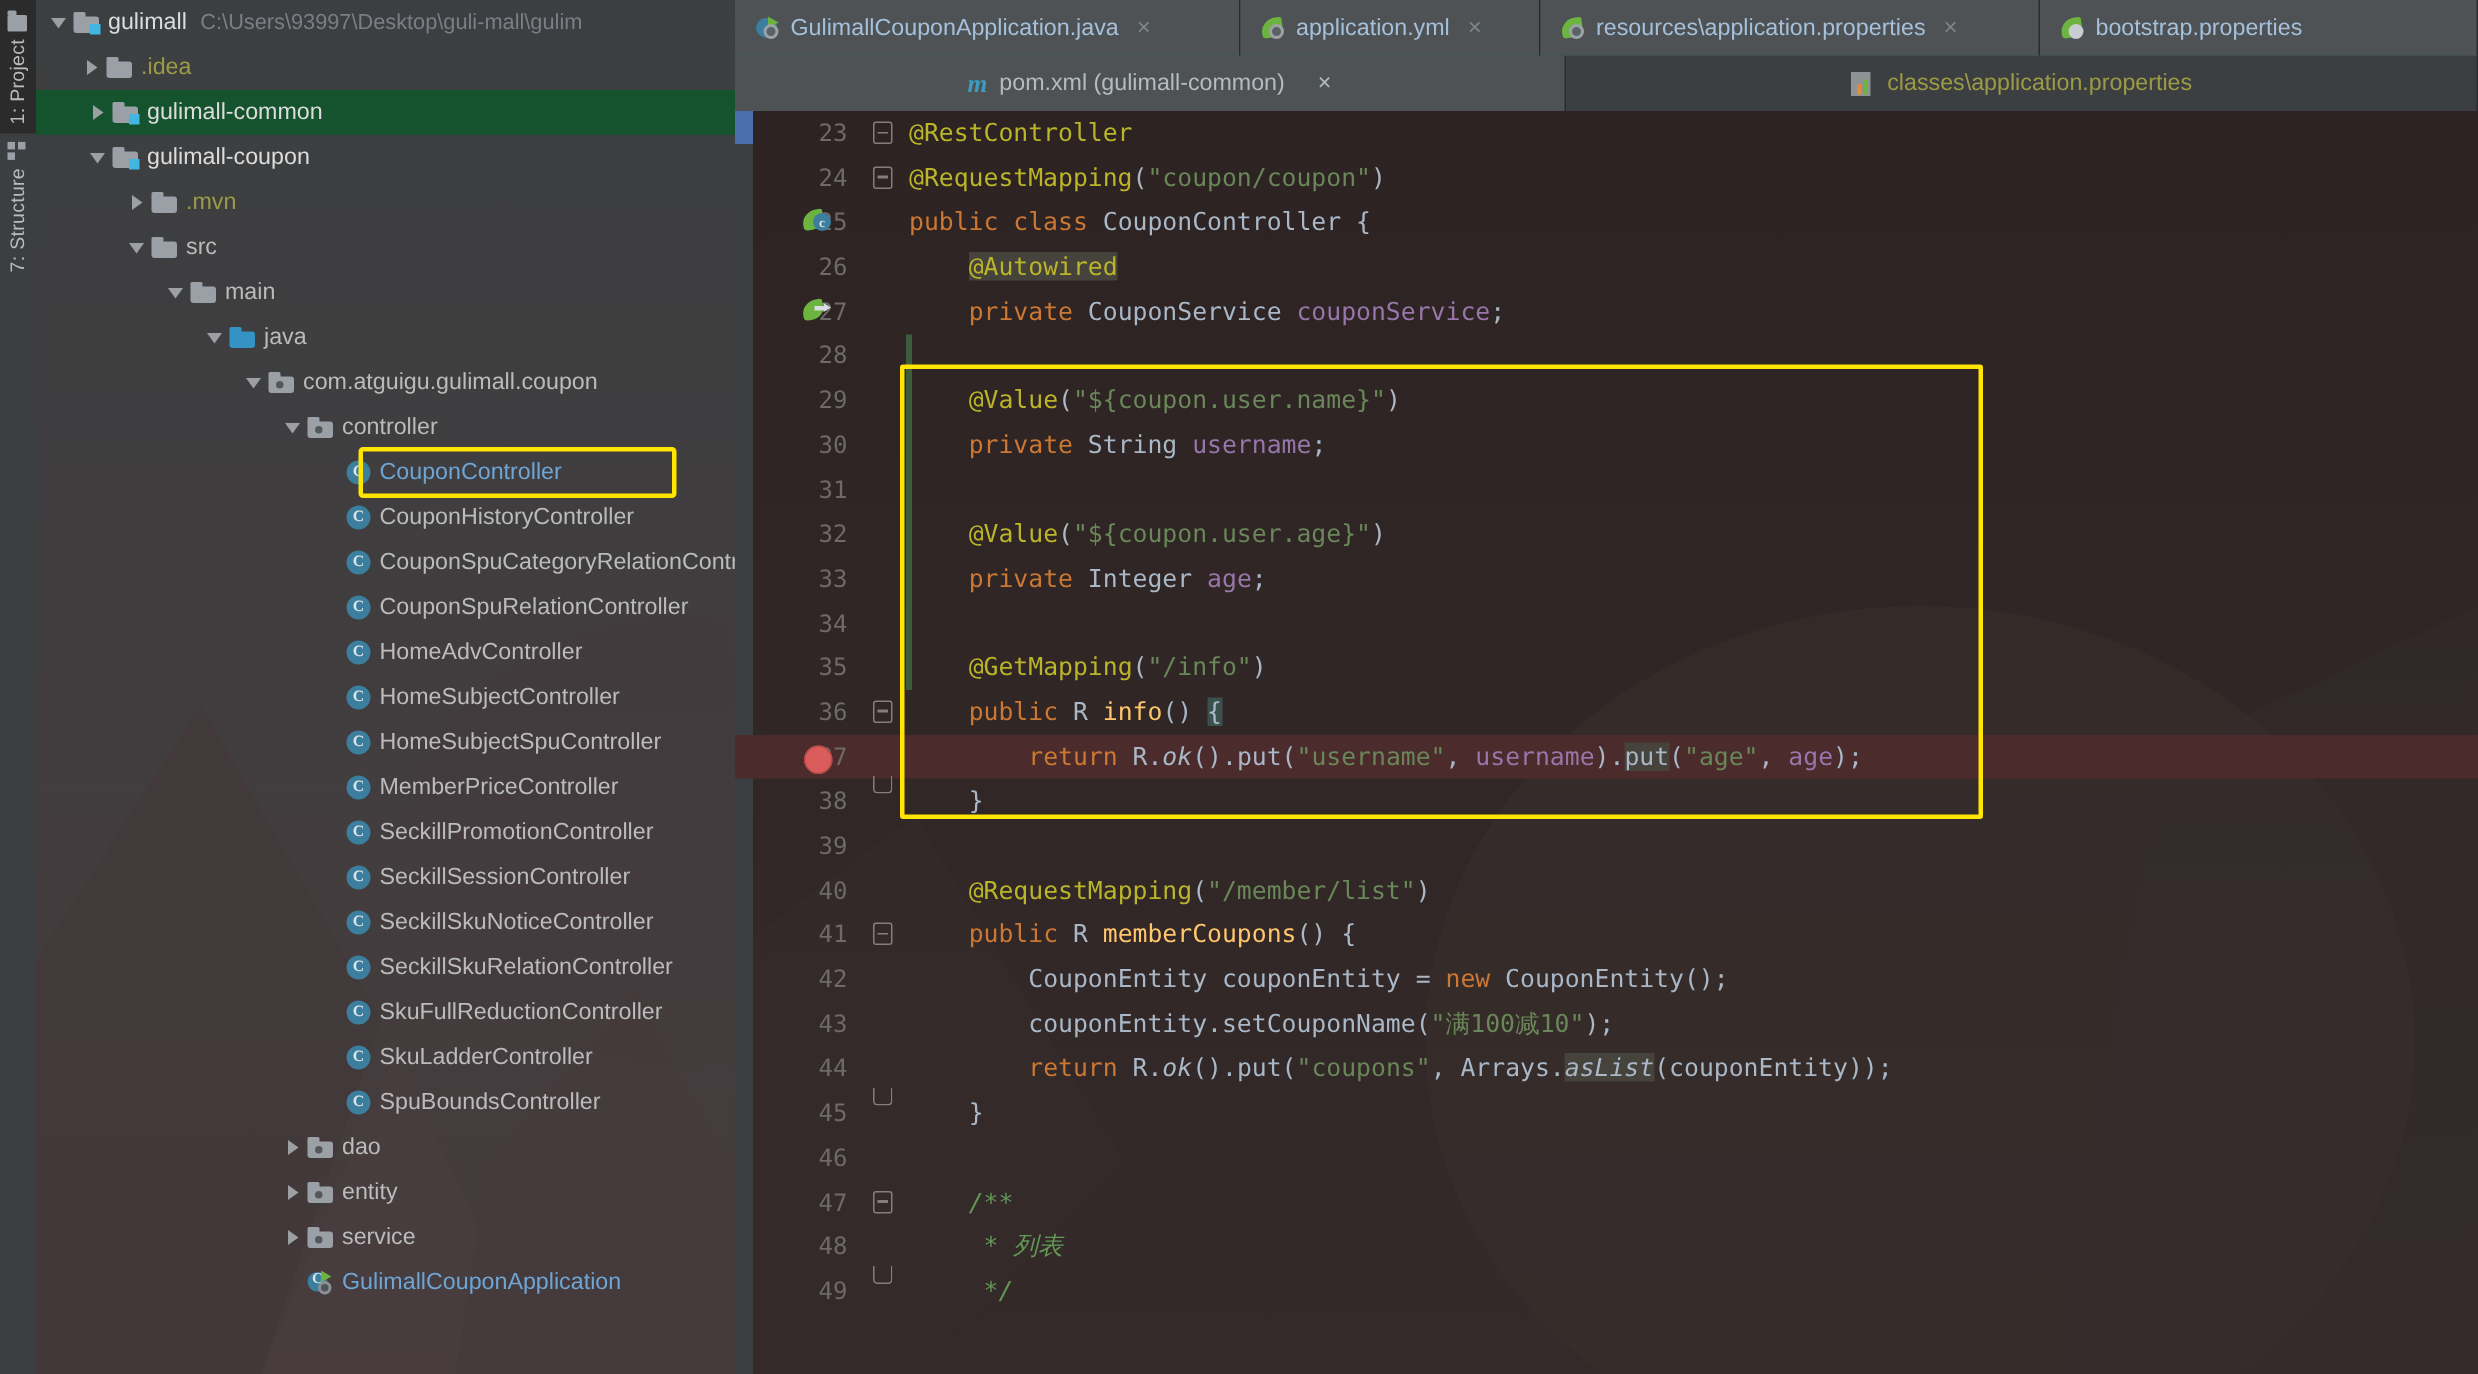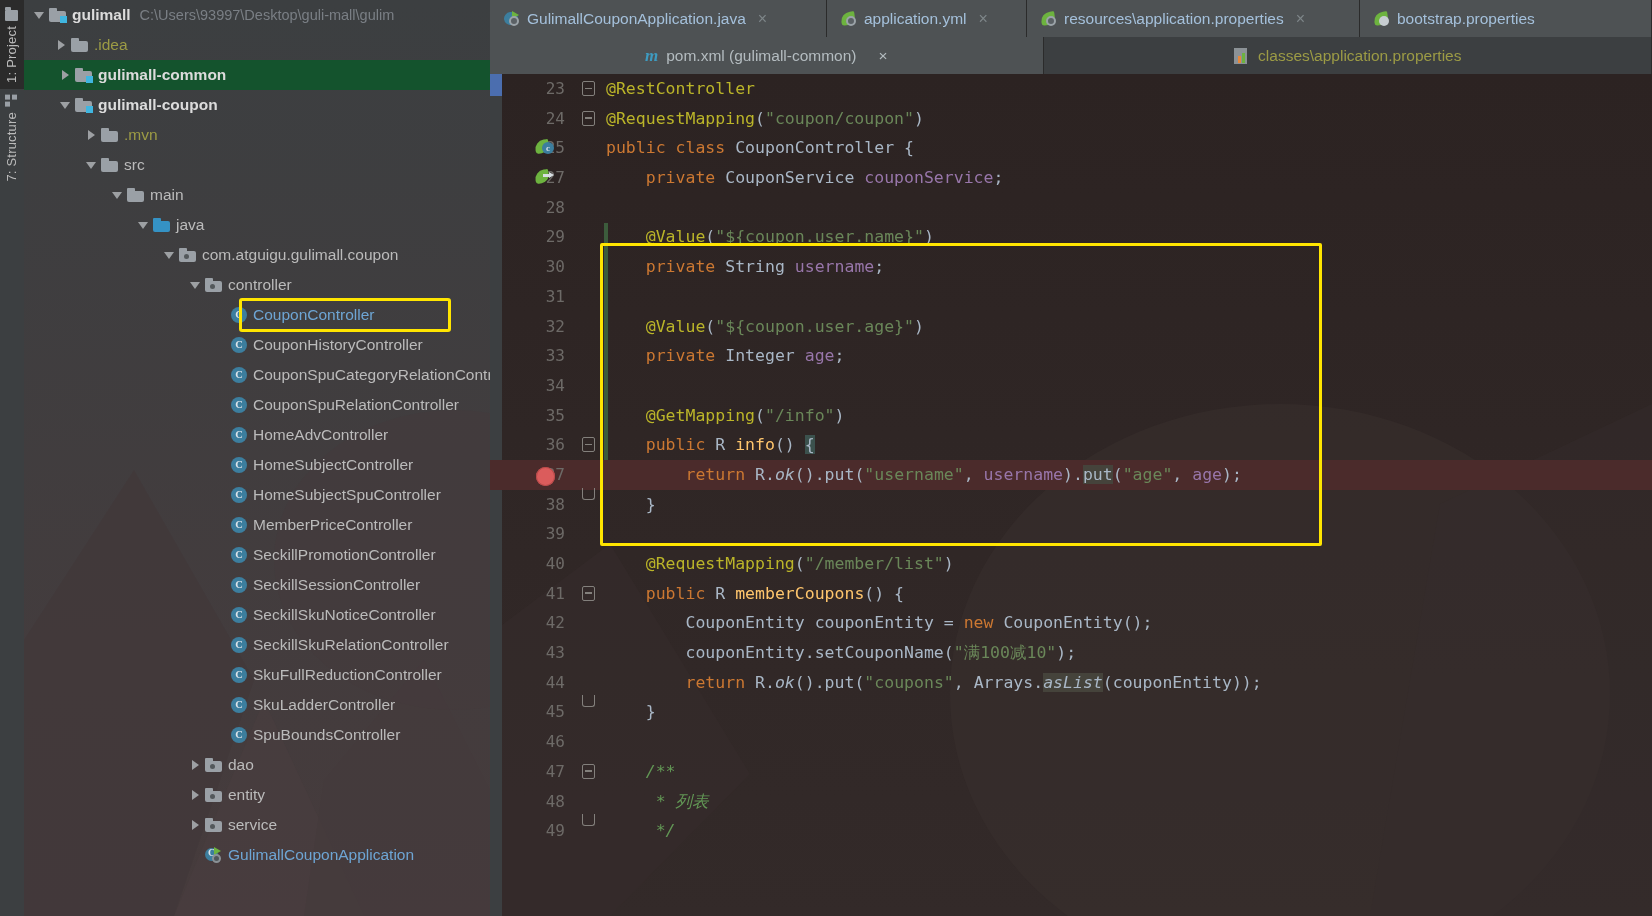--- a/index.html
+++ b/index.html
@@ -85,21 +85,21 @@
   
   .ico-spring{ width:17px;height:16px; }
   .ico-spring .leaf{position:absolute;left:0;top:1px;width:13px;height:13px;
      background:#3C7E9E;border-radius:50% 50% 50% 50%;}
   .ico-spring .leaf::after{content:'C';position:absolute;left:3px;top:-1px;color:#DCE4EA;font-size:10px;font-family:"Liberation Serif",serif;font-weight:bold;}
   .ico-spring .arrowg{position:absolute;left:9px;top:0px;border-left:7px solid #6DB33F;
      border-top:4px solid transparent;border-bottom:4px solid transparent;}
   .ico-spring .clock{position:absolute;left:7px;top:7px;width:9px;height:9px;border:2px solid #8A9196;border-radius:50%;background:#50565A;}
 
   .label { color:#BBBBBB; }
-  .label.bold { font-weight:bold; color:#DCDCDC; }
+  .label.bold { font-weight:normal; color:#DCDCDC; }
   .label.blue { color:#6EA5D4; }
   .label.olive{ color:#9C9B45; }
   .path { color:#7A7F85; font-size:14.5px; margin-left:9px; }
 
   .hl-box {
     position:absolute; border:3px solid #FFE500; border-radius:3px;
     pointer-events:none; z-index:5;
   }
 
   
@@ -502,20 +502,21 @@
         <polygon points="0,560 120,470 260,700 120,842 0,842" fill="#352C2B" opacity="0.6"></polygon>
         <polygon points="950,430 1162,330 1162,842 880,842" fill="#362D2C" opacity="0.45"></polygon>
       </svg>
       <div class="editor-leftstripe">
         <div class="blue"></div>
       </div>
       <div id="code-lines" style="position:relative;z-index:3;">
           <div class="code-line"><div class="gutter"><span>23</span></div><div class="fold"><span class="fbox"></span></div><div class="ctext"><span class="ann">@RestController</span></div></div>
           <div class="code-line"><div class="gutter"><span>24</span></div><div class="fold"><span class="fbox"></span></div><div class="ctext"><span class="ann">@RequestMapping</span><span class="brace">(</span><span class="str">"coupon/coupon"</span><span class="brace">)</span></div></div>
           <div class="code-line"><div class="gutter"><span>25</span><span class="gicon spring-bean"><span class="lf"></span><span class="cc">c</span></span></div><div class="fold"></div><div class="ctext"><span class="kw">public </span><span class="kw">class </span><span class="typ">CouponController</span><span class="brace"> {</span></div></div>
+          <div class="code-line"><div class="gutter"><span>26</span></div><div class="fold"></div><div class="ctext"><span class="pln">    </span><span class="ann hl-ident">@Autowired</span></div></div>
           <div class="code-line"><div class="gutter"><span>27</span><span class="gicon spring-bean"><span class="lf"></span><span class="ar"></span></span></div><div class="fold"></div><div class="ctext"><span class="pln">    </span><span class="kw">private </span><span class="typ">CouponService </span><span class="fld">couponService</span><span class="pln">;</span></div></div>
           <div class="code-line"><div class="gutter"><span>28</span></div><div class="fold"></div><div class="ctext"></div></div>
           <div class="code-line"><div class="gutter"><span>29</span></div><div class="fold"></div><div class="ctext"><span class="pln">    </span><span class="ann">@Value</span><span class="brace">(</span><span class="str">"${coupon.user.name}"</span><span class="brace">)</span></div></div>
           <div class="code-line"><div class="gutter"><span>30</span></div><div class="fold"></div><div class="ctext"><span class="pln">    </span><span class="kw">private </span><span class="typ">String </span><span class="fld">username</span><span class="pln">;</span></div></div>
           <div class="code-line"><div class="gutter"><span>31</span></div><div class="fold"></div><div class="ctext"></div></div>
           <div class="code-line"><div class="gutter"><span>32</span></div><div class="fold"></div><div class="ctext"><span class="pln">    </span><span class="ann">@Value</span><span class="brace">(</span><span class="str">"${coupon.user.age}"</span><span class="brace">)</span></div></div>
           <div class="code-line"><div class="gutter"><span>33</span></div><div class="fold"></div><div class="ctext"><span class="pln">    </span><span class="kw">private </span><span class="typ">Integer </span><span class="fld">age</span><span class="pln">;</span></div></div>
           <div class="code-line"><div class="gutter"><span>34</span></div><div class="fold"></div><div class="ctext"></div></div>
           <div class="code-line"><div class="gutter"><span>35</span></div><div class="fold"></div><div class="ctext"><span class="pln">    </span><span class="ann">@GetMapping</span><span class="brace">(</span><span class="str">"/info"</span><span class="brace">)</span></div></div>
           <div class="code-line"><div class="gutter"><span>36</span></div><div class="fold"><span class="fbox"></span></div><div class="ctext"><span class="pln">    </span><span class="kw">public </span><span class="typ">R </span><span class="mth">info</span><span class="brace">()</span><span class="pln"> </span><span class="hl-brace">{</span></div></div>

